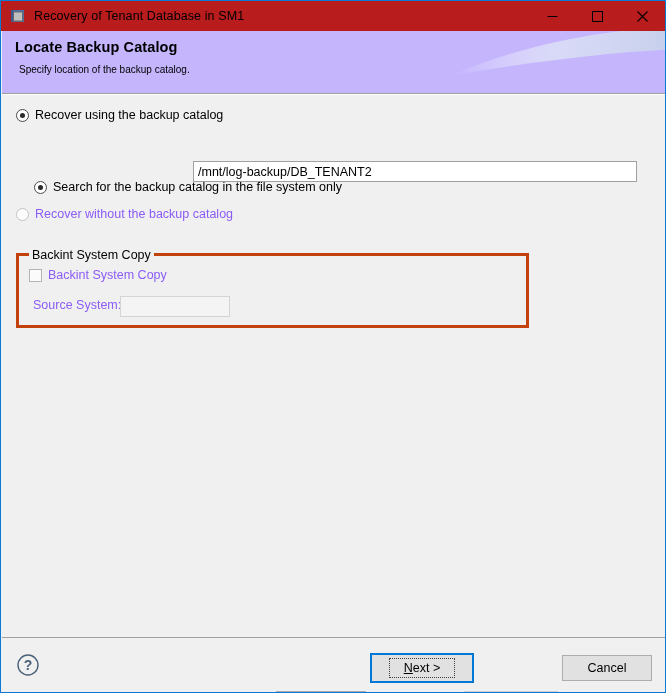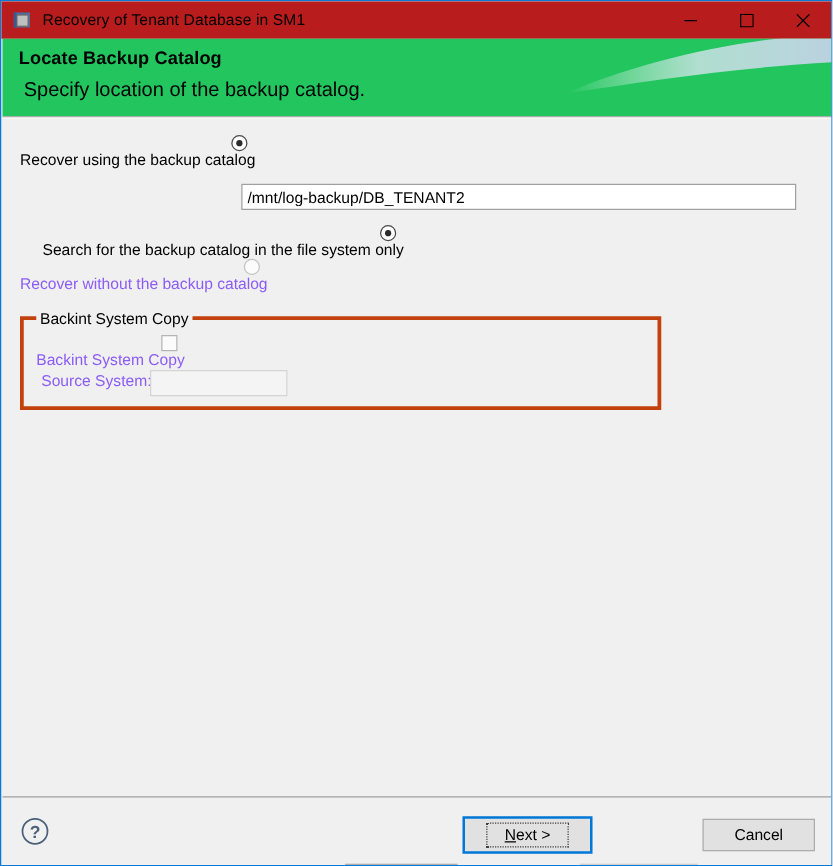--- a/index.html
+++ b/index.html
@@ -61,21 +61,21 @@
     cursor: default;
   }
 
   
   #header {
     position: absolute;
     left: 1px;
     top: 30px;
     width: 664px;
     height: 62px;
-    background: #22c55e;
+    background: #c4b5fd;
     overflow: hidden;
   }
   #header-swoosh {
     position: absolute;
     right: -20px;
     top: -42px;
     width: 330px;
     height: 110px;
     pointer-events: none;
   }
@@ -85,21 +85,21 @@
     top: 8px;
     font-size: 14.5px;
     font-weight: bold;
     color: #000000;
     letter-spacing: 0.1px;
   }
   #header-sub {
     position: absolute;
     left: 17px;
     top: 33px;
-    font-size: 16px;
+    font-size: 10px;
     color: #000000;
     text-align: center;
   }
   #header-rule {
     position: absolute;
     left: 1px;
     top: 92px;
     width: 664px;
     height: 1px;
     background: #a0a0a0;
@@ -119,23 +119,22 @@
     left: 1px;
     top: 94px;
     width: 664px;
     height: 542px;
     background: #f0f0f0;
   }
 
   .ctl-row {
     position: absolute;
     display: flex;
-    align-items: flex-end;
+    align-items: center;
     white-space: nowrap;
-    flex-direction: column;
   }
 
   
   .radio {
     width: 13px;
     height: 13px;
     border-radius: 50%;
     box-sizing: border-box;
     border: 1px solid #4a4a4a;
     background: #ffffff;
@@ -324,21 +323,21 @@
     <div class="ctl-row" style="left:14px; top:13px;">
       <span class="radio checked"></span>
       <span class="lbl">Recover using the backup catalog</span>
     </div>
 
     <div class="ctl-row" style="left:32px; top:38px;margin-top:47px;">
       <span class="radio checked"></span>
       <span class="lbl">Search for the backup catalog in the file system only</span>
     </div>
 
-    <input class="textfield" type="text" style="position: absolute; left: 191px; top: 52px; width: 444px;" value="/mnt/log-backup/DB_TENANT2">
+    <input class="textfield" type="text" style="position: absolute; left: 191px; top: 66px; width: 444px;" value="/mnt/log-backup/DB_TENANT2">
 
     <div class="ctl-row" style="left:14px; top:112px;">
       <span class="radio disabled"></span>
       <span class="lbl disabled">Recover without the backup catalog</span>
     </div>
 
     <div id="groupbox">
       <span id="groupbox-title">Backint System Copy</span>
 
       <div class="ctl-row" style="left:10px; top:12px;">

